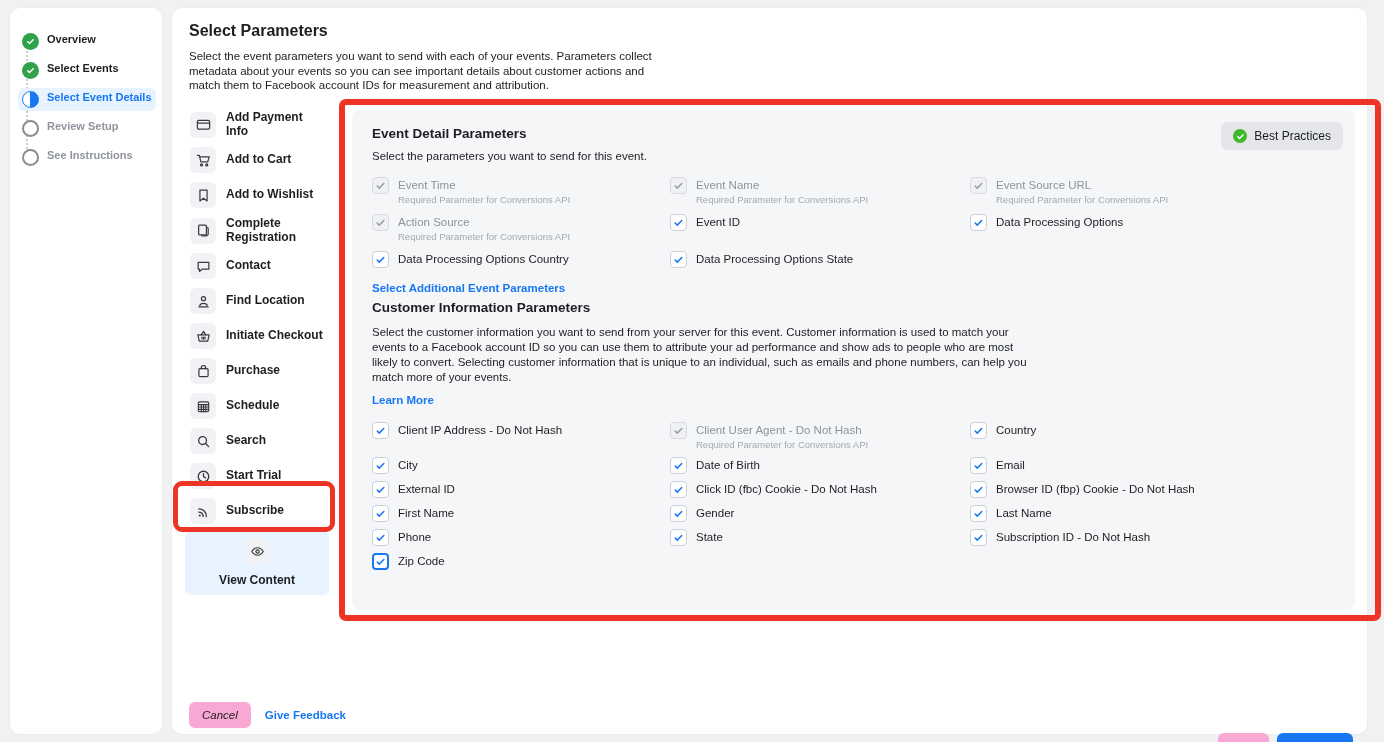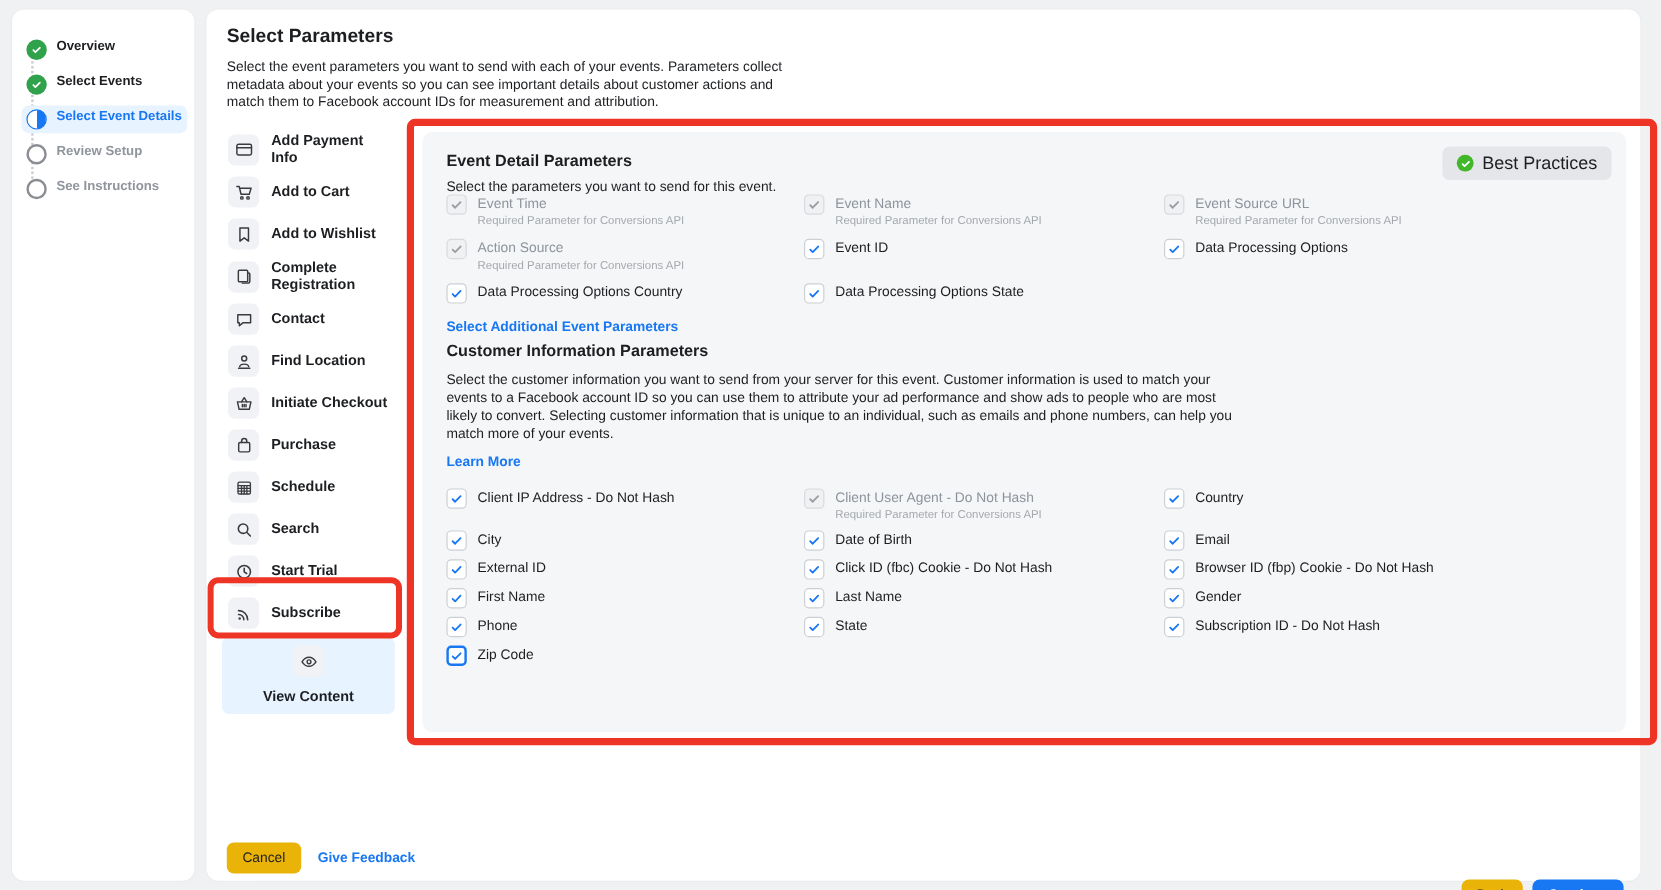--- a/index.html
+++ b/index.html
@@ -49,41 +49,41 @@
   .icon-box{width:26px;height:26px;min-width:26px;background:#f0f2f5;border-radius:6px;display:flex;align-items:center;justify-content:center;color:#3a3b3c;}
   .icon-box svg{display:block;}
   .event-label{font-size:12px;line-height:13.5px;color:var(--text);}
 
   
   .params-panel{position:absolute;left:180px;top:102px;width:1003px;height:500px;background:#f5f6f7;border-radius:8px;padding:16px 20px;}
   .section-title{font-size:13.5px;font-weight:700;}
   .section-sub{font-size:11.5px;margin-top:9px;}
   .best-badge{position:absolute;top:12px;right:12px;background:#e4e6e9;border-radius:6px;height:28px;display:flex;align-items:center;gap:7px;padding:0 12px;}
   .best-dot{width:14px;height:14px;border-radius:50%;background:var(--badge-green);color:#fff;display:flex;align-items:center;justify-content:center;}
-  .best-label{font-size:15px;color:var(--text);}
+  .best-label{font-size:12px;color:var(--text);}
 
   .param-grid{display:grid;grid-template-columns:298px 300px 1fr;row-gap:7px;margin-top:14px;}
-  .param-grid.event{row-gap:9px;margin-top:0;}
+  .param-grid.event{row-gap:9px;margin-top:15px;}
   .param{display:flex;align-items:flex-start;gap:9px;cursor:default;}
   .cb{width:17px;height:17px;min-width:17px;border-radius:4px;background:#fff;border:1px solid #ccd0d5;color:var(--accent);display:flex;align-items:center;justify-content:center;}
   .param.disabled .cb{background:#eff1f3;border-color:#d8dadf;color:#9a9da2;}
   .param.focused .cb{border:2px solid var(--accent);}
   .param-label{font-size:11.5px;padding-top:2px;color:var(--text);}
   .param.disabled .param-label{color:var(--muted);}
   .req-note{font-size:9.5px;color:var(--sub);margin-top:3px;}
 
   .blue-link{font-size:11.5px;font-weight:600;color:var(--accent);text-decoration:none;display:inline-block;text-align:right;}
   .link-additional{margin-top:14px;}
   .customer-title{margin-top:4px;}
   .customer-desc{margin-top:10px;width:656px;font-size:11.5px;line-height:15px;}
   .link-learn{margin-top:9px;}
 
   
   .btn{display:inline-flex;align-items:center;justify-content:center;height:26px;padding:0 13px;border:none;border-radius:6px;font-size:11.5px;font-family:inherit;cursor:pointer;}
-  .btn.gray{background:#eab308;color:var(--text);}
+  .btn.gray{background:#f9a8d4;color:var(--text);font-style:italic;}
   .btn.blue{background:var(--accent);color:#fff;font-weight:700;}
   .footer-left{position:absolute;left:17px;top:694px;display:flex;align-items:center;gap:14px;}
   .footer-right{position:absolute;right:14px;top:725px;display:flex;align-items:center;gap:8px;}
 
   
   .annotation{position:absolute;border:6px solid var(--red);border-radius:7px;z-index:6;pointer-events:none;}
   .annotation.item{left:173px;top:481px;width:162px;height:51px;border-width:5px;border-radius:9px;}
   .annotation.main{left:339px;top:99px;width:1042px;height:522px;}
 </style>
 </head>
@@ -453,31 +453,31 @@
             <div class="param-label">First Name</div>
           </div>
         </div>
         <div class="param">
           <span class="cb">
             <svg width="11" height="11" viewBox="0 0 16 16" fill="none" stroke="currentColor" stroke-linecap="round" stroke-linejoin="round" stroke-width="2.2">
               <path d="M3.2 8.8l3 3L12.8 5"></path>
             </svg>
           </span>
           <div>
+            <div class="param-label">Gender</div>
+          </div>
+        </div>
+        <div class="param">
+          <span class="cb">
+            <svg width="11" height="11" viewBox="0 0 16 16" fill="none" stroke="currentColor" stroke-linecap="round" stroke-linejoin="round" stroke-width="2.2">
+              <path d="M3.2 8.8l3 3L12.8 5"></path>
+            </svg>
+          </span>
+          <div>
             <div class="param-label">Last Name</div>
-          </div>
-        </div>
-        <div class="param">
-          <span class="cb">
-            <svg width="11" height="11" viewBox="0 0 16 16" fill="none" stroke="currentColor" stroke-linecap="round" stroke-linejoin="round" stroke-width="2.2">
-              <path d="M3.2 8.8l3 3L12.8 5"></path>
-            </svg>
-          </span>
-          <div>
-            <div class="param-label">Gender</div>
           </div>
         </div>
         <div class="param">
           <span class="cb">
             <svg width="11" height="11" viewBox="0 0 16 16" fill="none" stroke="currentColor" stroke-linecap="round" stroke-linejoin="round" stroke-width="2.2">
               <path d="M3.2 8.8l3 3L12.8 5"></path>
             </svg>
           </span>
           <div>
             <div class="param-label">Phone</div>

